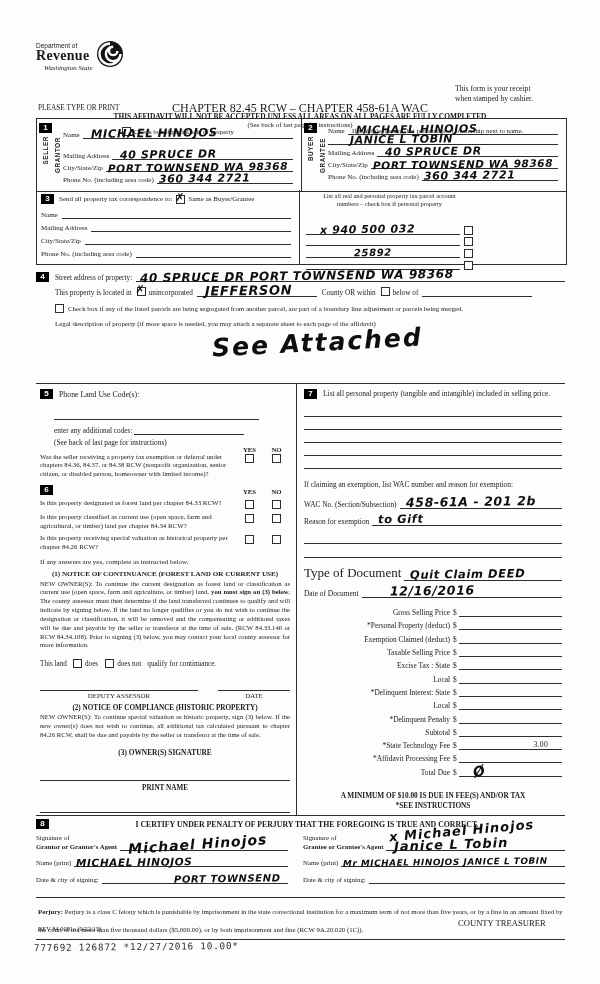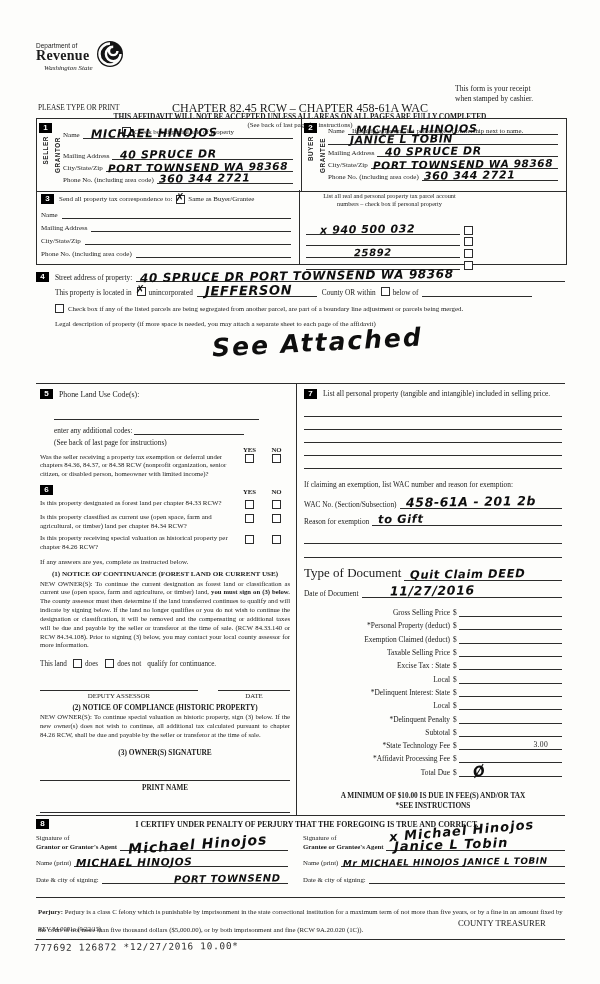--- a/index.html
+++ b/index.html
@@ -342,21 +342,21 @@
 
     <div class="frow" style="margin-top:10px;height:13px;">
       <span style="font-size:13px;white-space:nowrap;">Type of Document</span>
       <span class="fl grow" style="margin-left:3px;">
         <span class="hw" style="font-size:11.5px;left:6px;">Quit Claim DEED</span>
       </span>
     </div>
     <div class="frow" style="margin-top:4px;height:13px;">
       <span style="font-size:7.4px;white-space:nowrap;">Date of Document</span>
       <span class="fl grow" style="margin-left:3px;">
-        <span class="hw" style="font-size:12.5px;left:28px;">11/27/2016</span>
+        <span class="hw" style="font-size:12.5px;left:28px;">12/16/2016</span>
       </span>
     </div>
 
     <div style="margin-top:6px;">
       <div class="mrow">
           <span class="mlab">Gross Selling Price</span>
           <span class="mcur">$</span>
           <span class="mline"></span>
         </div>
       <div class="mrow">

